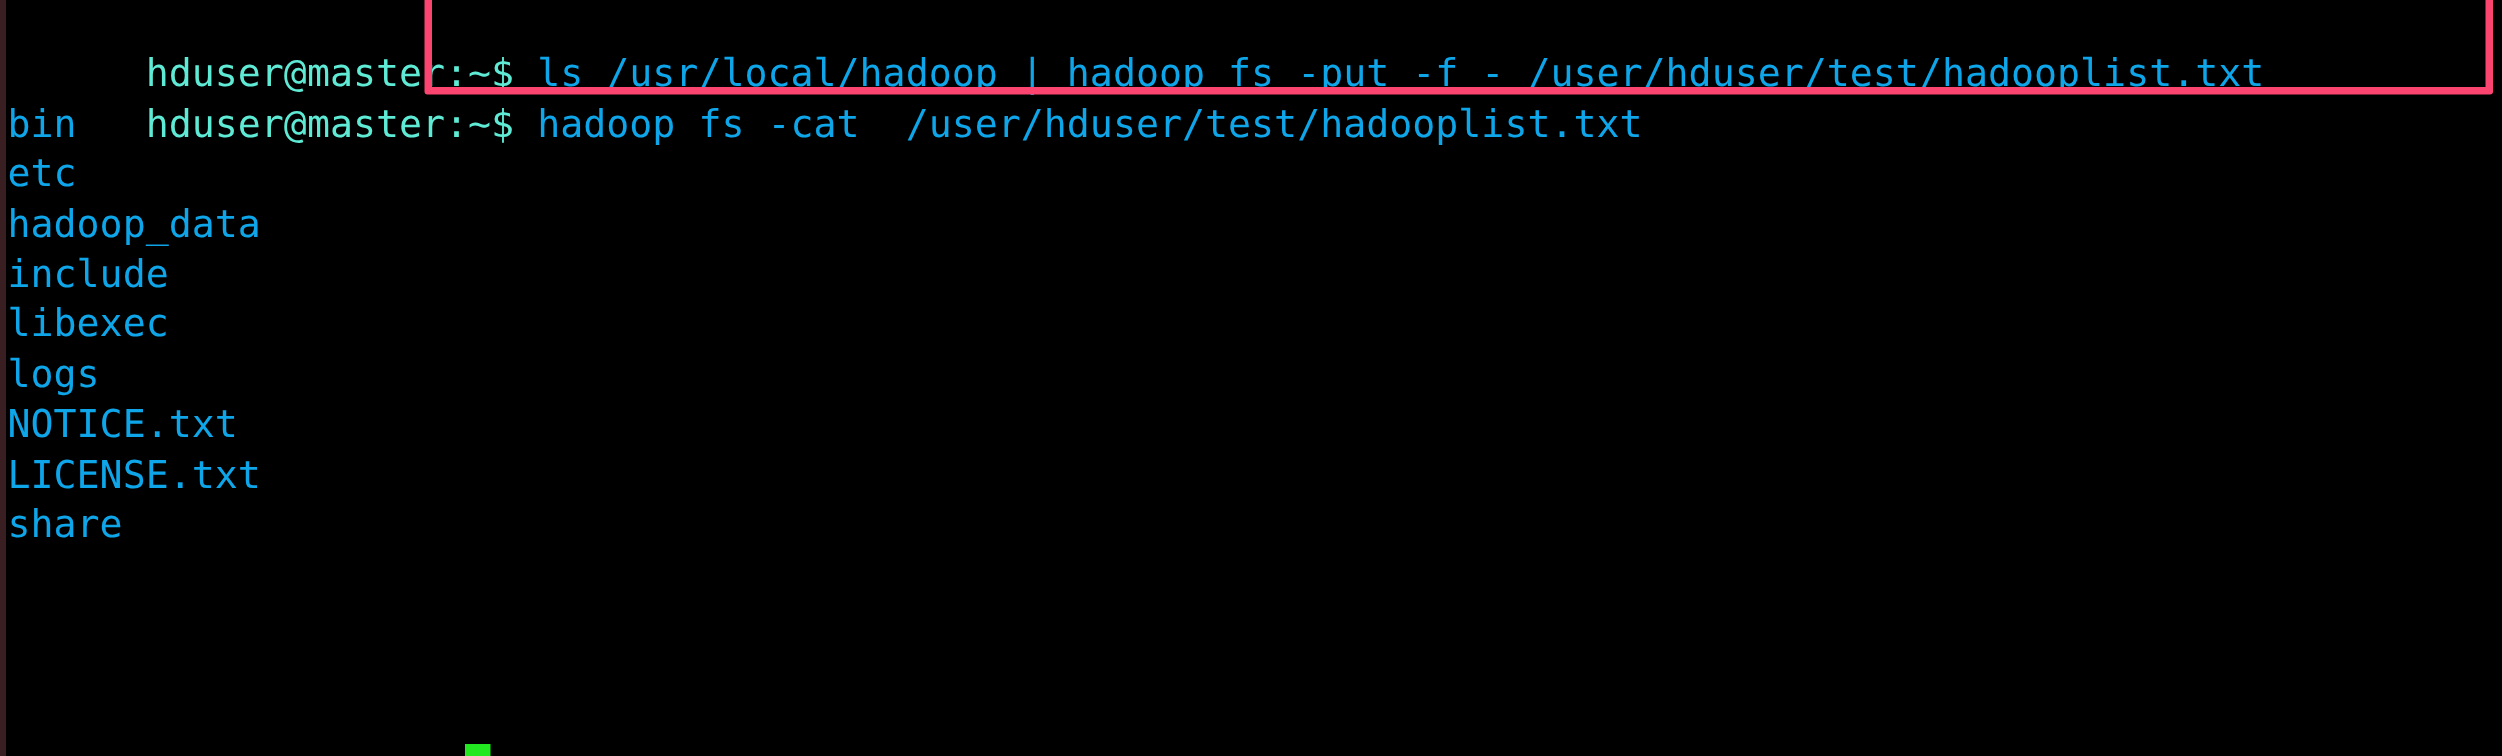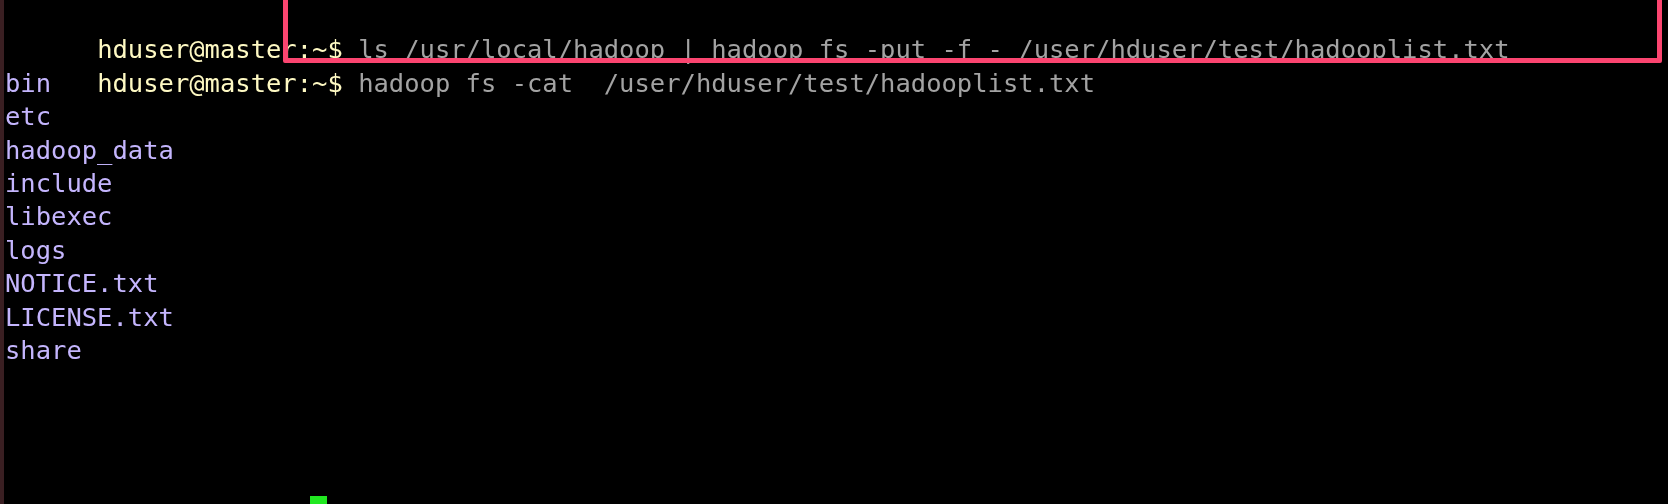--- a/index.html
+++ b/index.html
@@ -51,25 +51,25 @@
     white-space: pre;
     padding-left: 5px;
     font-family: "DejaVu Sans Mono", "Liberation Mono", monospace;
   }
 
   .prompt-line {
     position: relative;
   }
 
   .prompt {
-    color: #fef9c3;
+    color: #5eead4;
   }
 
   .cmd {
-    color: #a3a3a3;
+    color: #0ea5e9;
   }
 
   
   .highlight-box {
     position: absolute;
     left: 283px;
     top: -5px;
     width: 1379px;
     height: 68px;
     border: 5px solid #fb4570;
@@ -84,21 +84,21 @@
     position: absolute;
     left: 310px;
     top: 496px;
     width: 17px;
     height: 8px;
     background: #21e821;
     z-index: 4;
   }
 
   .out-line {
-    color: #c4b5fd;
+    color: #0ea5e9;
   }
 </style>
 </head>
 <body>
 
 <div id="terminal">
 
   <div class="left-edge-strip"></div>
 
   <div class="term-body">

